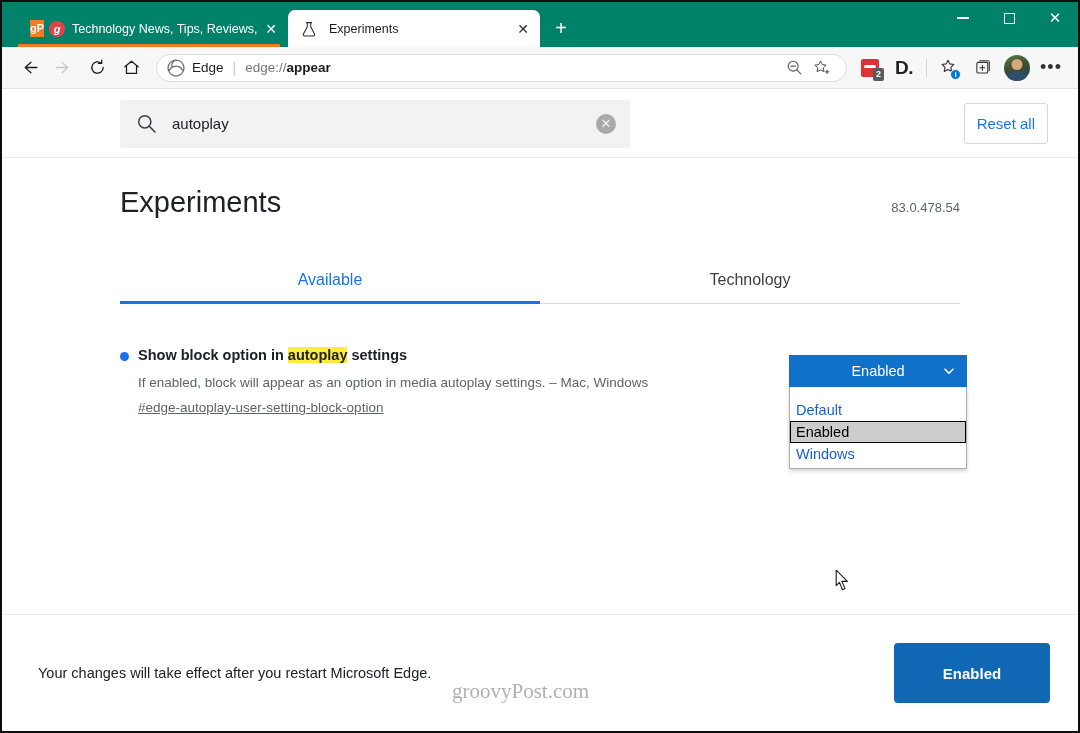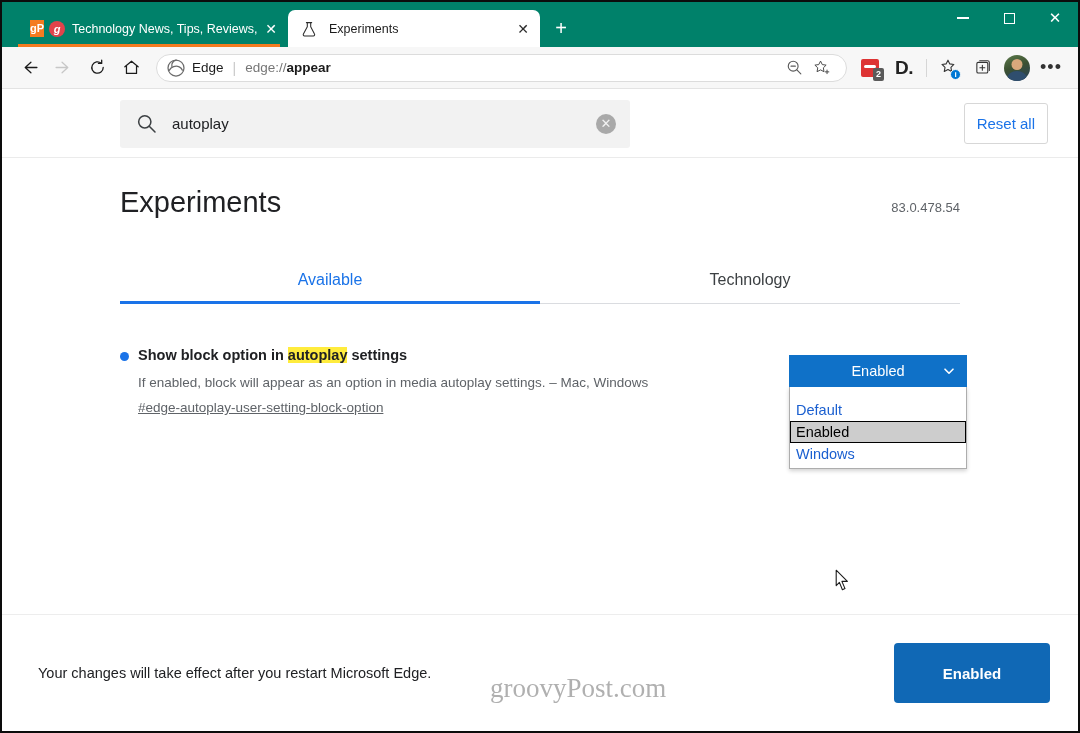--- a/index.html
+++ b/index.html
@@ -346,23 +346,23 @@
     color: #ffffff;
     border: none;
     border-radius: 4px;
     width: 156px; height: 60px;
     font-size: 15px; font-weight: 700;
     font-family: "Liberation Sans", sans-serif;
     cursor: default;
   }
   .watermark {
     position: absolute;
-    left: 488px; bottom: 27px;
+    left: 450px; bottom: 27px;
     font-family: "Liberation Serif", serif;
-    font-size: 27px;
+    font-size: 21px;
     color: #b0b0b0;
   }
 </style>
 </head>
 <body>
 
 <div id="app">
 
   <div class="titlebar">
     <div class="tabstrip">

